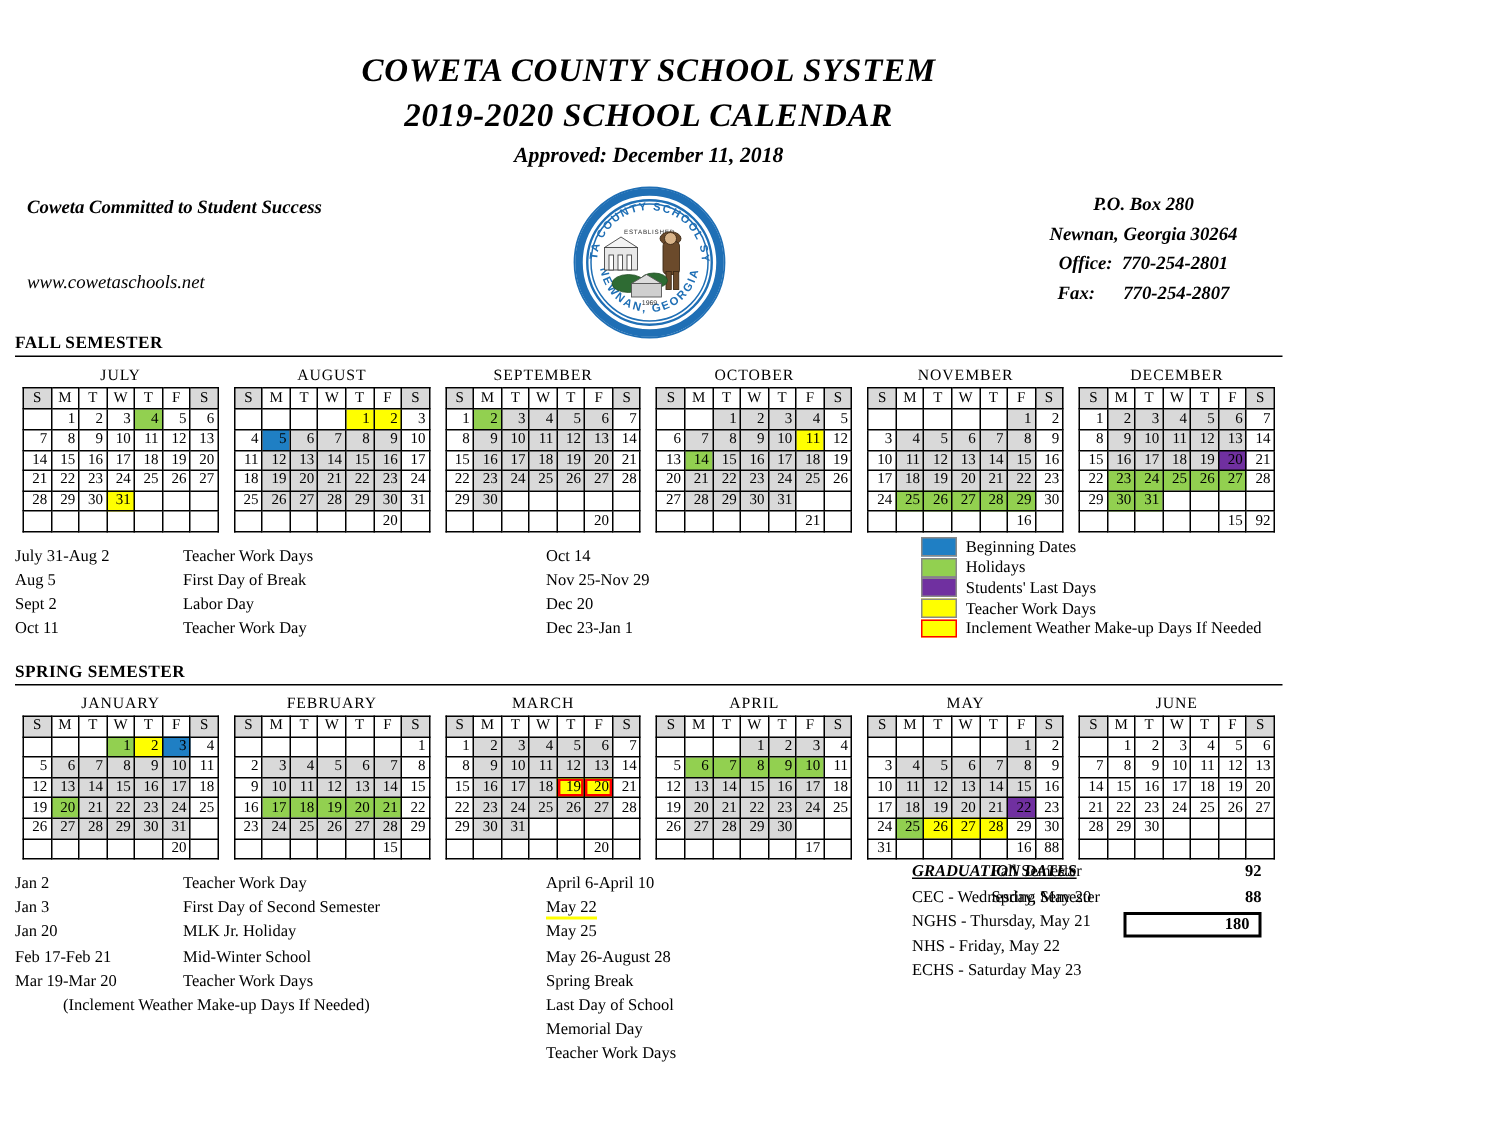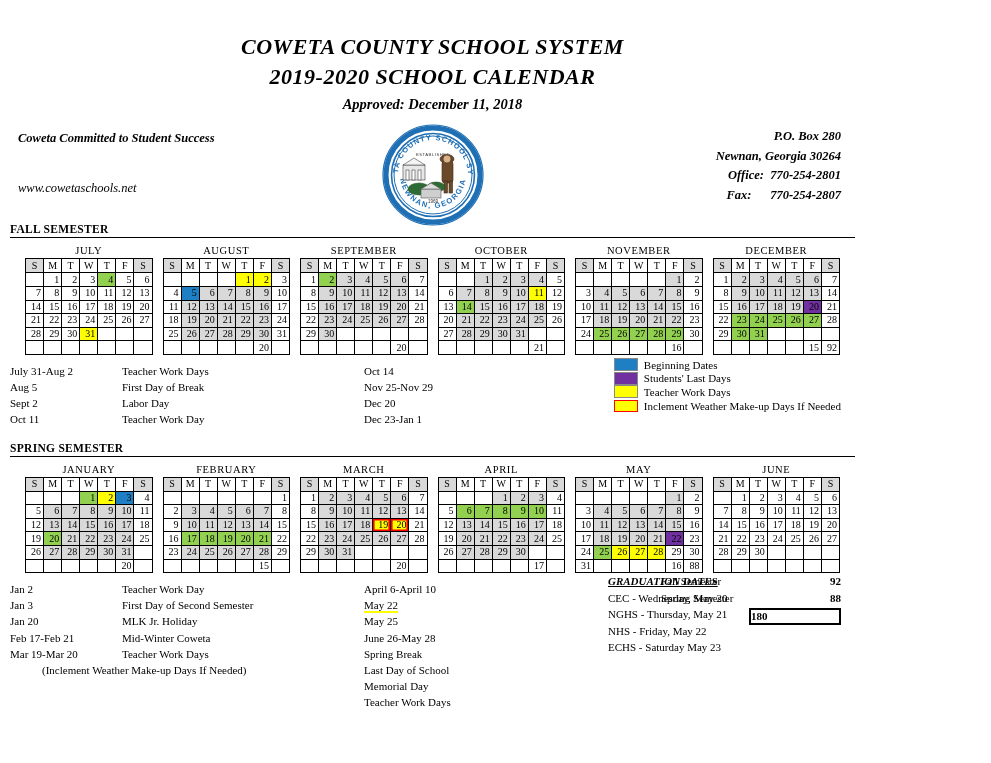--- a/index.html
+++ b/index.html
@@ -20,33 +20,33 @@
   .hdr-l3{
     font-weight:bold;font-style:italic;font-size:14.5px;
     margin-top:5px;
   }
 
   
   .band{position:relative;height:100px;margin-top:10px;}
   .band-left{position:absolute;left:18px;top:8px;}
   .tagline{font-weight:bold;font-style:italic;font-size:12.5px;}
   .weburl{font-style:italic;font-size:12.5px;margin-top:35px;}
-  .band-right{position:absolute;right:24px;top:4px;text-align:right;}
+  .band-right{position:absolute;right:40px;top:4px;text-align:center;}
   .band-right div{font-weight:bold;font-style:italic;font-size:12.5px;line-height:1.55;white-space:pre;}
 
   
   .seal{position:absolute;left:50%;top:0;transform:translateX(-50%);width:104px;height:104px;}
 
   
   .sect{margin:0 10px;}
   .sect-title{font-weight:bold;font-size:11.5px;letter-spacing:.3px;padding-bottom:2px;}
   .sect-rule{border-top:1.6px solid #000;margin-bottom:7px;}
 
   
-  .months{display:flex;gap:0;padding:0 20px;box-sizing:border-box;}
+  .months{display:flex;gap:0;padding:0 10px;box-sizing:border-box;}
   .month{flex:1 1 0;padding:0 5px;box-sizing:border-box;}
   .m-name{text-align:center;font-size:10.5px;letter-spacing:.6px;margin-bottom:2px;}
   table.cal{border-collapse:collapse;width:100%;table-layout:fixed;
             border:1.6px solid #000;font-size:10px;}
   table.cal th,table.cal td{
     border:0.9px solid #000;height:12.6px;text-align:right;
     padding:0 2px 0 0;font-weight:normal;line-height:12px;
   }
   table.cal th{text-align:center;font-weight:normal;height:13px;padding:0;}
   table.cal th.we{background:#d9d9d9;}
@@ -80,21 +80,21 @@
   .sw.yel{background:#ffff00;}
   .sw.mku{background:#ffff00;border:1.8px solid #ff0000;height:10px;}
 
   
   .grad{position:absolute;left:608px;top:0;font-size:11px;}
   .grad-h{font-weight:bold;font-style:italic;line-height:1.5;text-decoration:underline;}
   .grad div{line-height:1.5;}
   .totals{position:absolute;right:24px;top:0;font-size:11px;width:180px;}
   .t-row{display:flex;justify-content:space-between;line-height:1.5;}
   .t-row b{font-weight:bold;}
-  .t-box{margin-top:2px;margin-left:88px;border:2px solid #000;
+  .t-box{margin-top:2px;margin-left:88px;border:2px solid #000;text-align:right;
          padding:0 6px 1px 0;font-weight:bold;}
 </style>
 </head>
 <body>
 
 <div class="page">
 
   <div class="hdr">
     <div class="hdr-l1">COWETA COUNTY SCHOOL SYSTEM</div>
     <div class="hdr-l2">2019-2020 SCHOOL CALENDAR</div>
@@ -615,20 +615,24 @@
             <div><span>Dec 23-Jan 1</span></div>
           </div>
       </div>
     </div>
     <div class="legend" id="legend">
         <div class="lg-row">
           <span class="sw blu"></span>
           <span>Beginning Dates</span>
         </div>
         <div class="lg-row">
+          <span class="sw grn"></span>
+          <span>Holidays</span>
+        </div>
+        <div class="lg-row">
           <span class="sw pur"></span>
           <span>Students' Last Days</span>
         </div>
         <div class="lg-row">
           <span class="sw yel"></span>
           <span>Teacher Work Days</span>
         </div>
         <div class="lg-row">
           <span class="sw mku"></span>
           <span>Inclement Weather Make-up Days If Needed</span>
@@ -1083,30 +1087,30 @@
             <div><span>Jan 3</span></div>
             <div><span>Jan 20</span></div>
             <div><span>Feb 17-Feb 21</span></div>
             <div><span>Mar 19-Mar 20</span></div>
             <div class="sub" style="white-space: nowrap;">(Inclement Weather Make-up Days If Needed)</div>
           </div>
         <div class="nl" id="spr-nl-l">
             <div>Teacher Work Day</div>
             <div>First Day of Second Semester</div>
             <div>MLK Jr. Holiday</div>
-            <div>Mid-Winter Coweta</div>
+            <div>Mid-Winter School</div>
             <div>Teacher Work Days</div>
           </div>
       </div>
       <div class="ncol c2">
         <div class="nd" id="spr-nd-r">
             <div><span>April 6-April 10</span></div>
             <div><span class="hl-may">May 22</span></div>
             <div><span>May 25</span></div>
-            <div><span>June 26-May 28</span></div>
+            <div><span>May 26-August 28</span></div>
           </div>
         <div class="nl" id="spr-nl-r">
             <div>Spring Break</div>
             <div>Last Day of School</div>
             <div>Memorial Day</div>
             <div>Teacher Work Days</div>
           </div>
       </div>
     </div>
 

